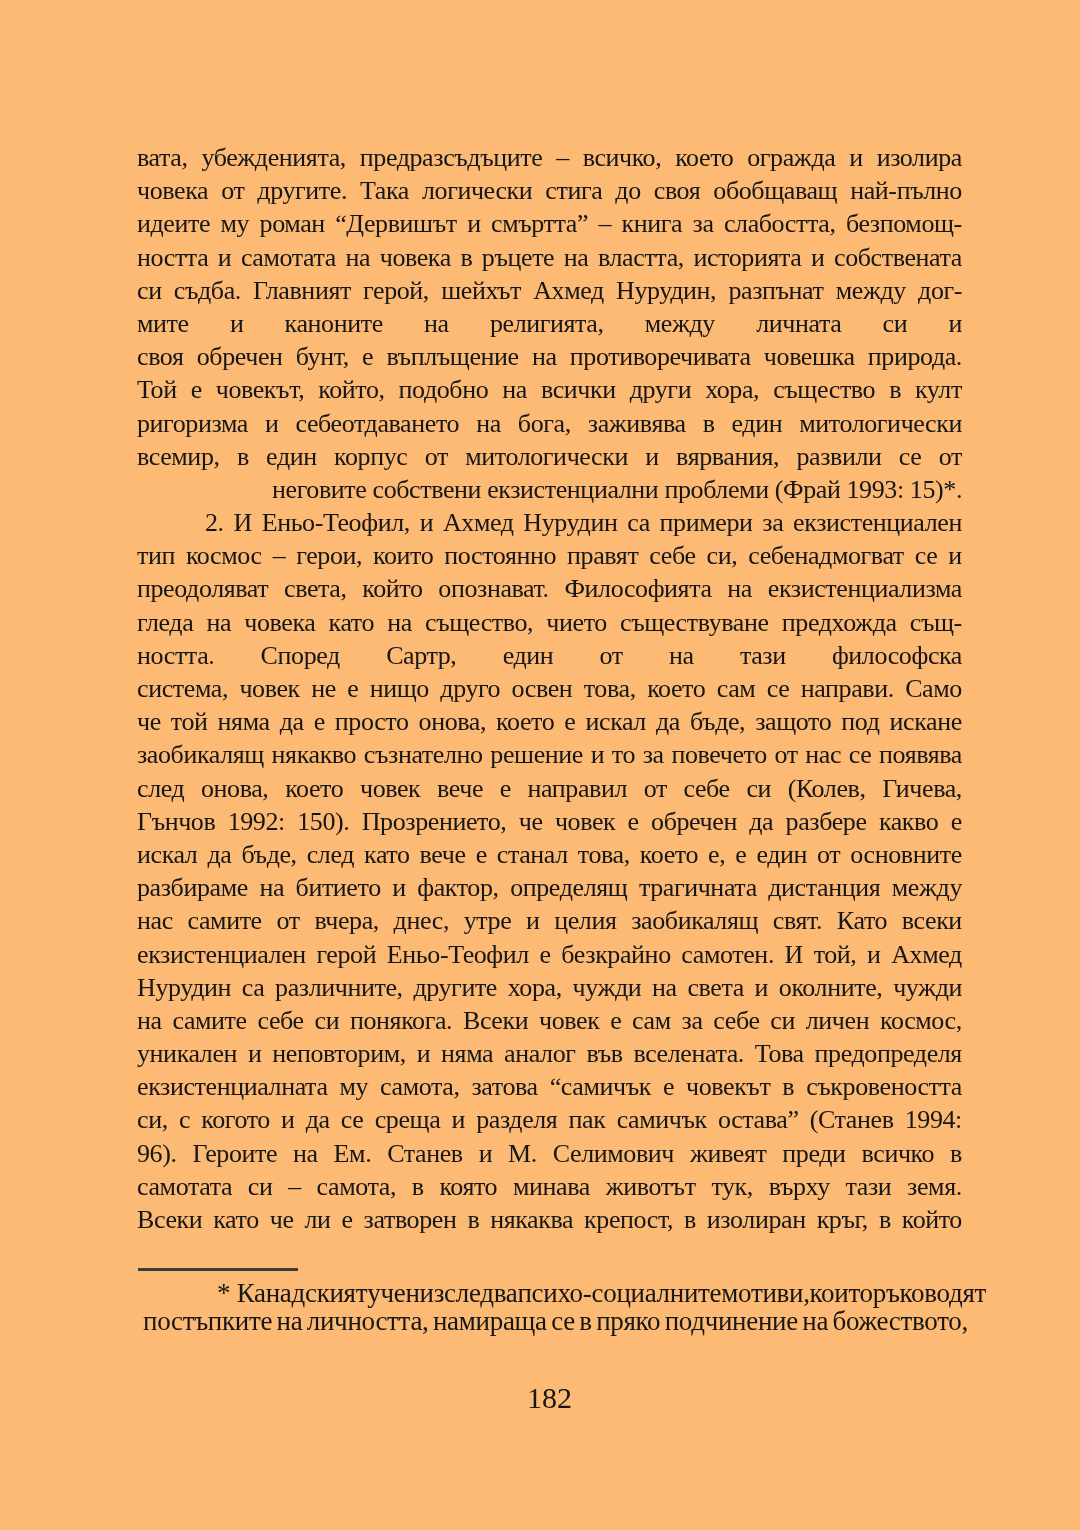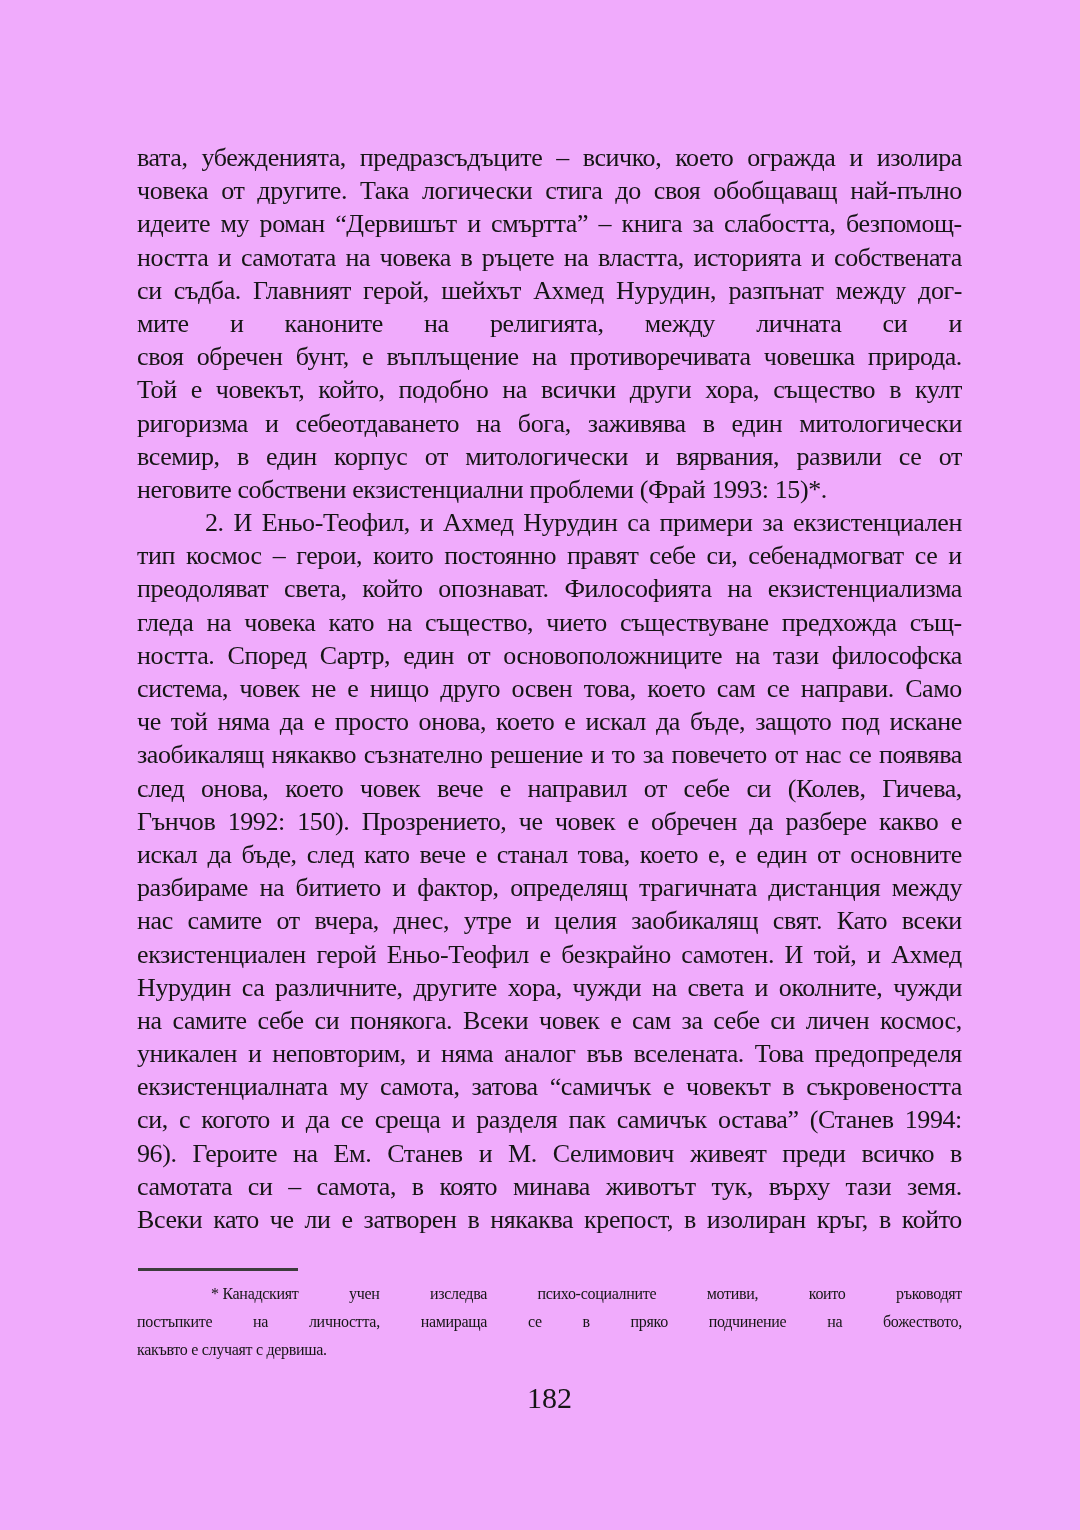--- a/index.html
+++ b/index.html
@@ -4,21 +4,21 @@
 <style>
   html, body {
     margin: 0;
     padding: 0;
     background: #e8e8e8;
   }
   .page {
     position: relative;
     width: 1080px;
     height: 1530px;
-    background: #f0abfc;
+    background: #fdba74;
     overflow: hidden;
     font-family: "Liberation Serif", "DejaVu Serif", serif;
     color: #161616;
   }
   .text-block {
     position: absolute;
     left: 137px;
     top: 141px;
     width: 825px;
     font-size: 26px;
@@ -31,35 +31,36 @@
     display: flex;
     justify-content: space-between;
     white-space: nowrap;
     height: 33.2px;
   }
   .line span { display: inline-block; }
   
   .line.last {
     display: block;
     white-space: nowrap;
+    text-align: right;
   }
   .footnote-rule {
     position: absolute;
     left: 138px;
     top: 1268px;
     width: 160px;
     height: 3px;
     background: #3c3c3c;
   }
   .footnote {
     position: absolute;
-    left: 137px;
+    left: 143px;
     top: 1280px;
     width: 825px;
-    font-size: 16px;
+    font-size: 27px;
     line-height: 27.8px;
     letter-spacing: -0.3px;
   }
   .footnote .line { height: 27.8px; }
   .page-number {
     position: absolute;
     left: 137px;
     top: 1381px;
     width: 825px;
     text-align: center;
@@ -245,21 +246,20 @@
           <span>съществуване</span>
           <span>предхожда</span>
           <span>същ-</span>
         </div>
         <div class="line">
           <span>ността.</span>
           <span>Според</span>
           <span>Сартр,</span>
           <span>един</span>
           <span>от</span>
-          <span>основоположниците</span>
           <span>на</span>
           <span>тази</span>
           <span>философска</span>
         </div>
         <div class="line">
           <span>система,</span>
           <span>човек</span>
           <span>не</span>
           <span>е</span>
           <span>нищо</span>
@@ -517,18 +517,17 @@
         <span>на</span>
         <span>личността,</span>
         <span>намираща</span>
         <span>се</span>
         <span>в</span>
         <span>пряко</span>
         <span>подчинение</span>
         <span>на</span>
         <span>божеството,</span>
       </div>
-      <div class="line last">какъвто е случаят с дервиша.</div>
     </div>
 
   <div class="page-number">182</div>
 
 </div>
 
 </body></html>

